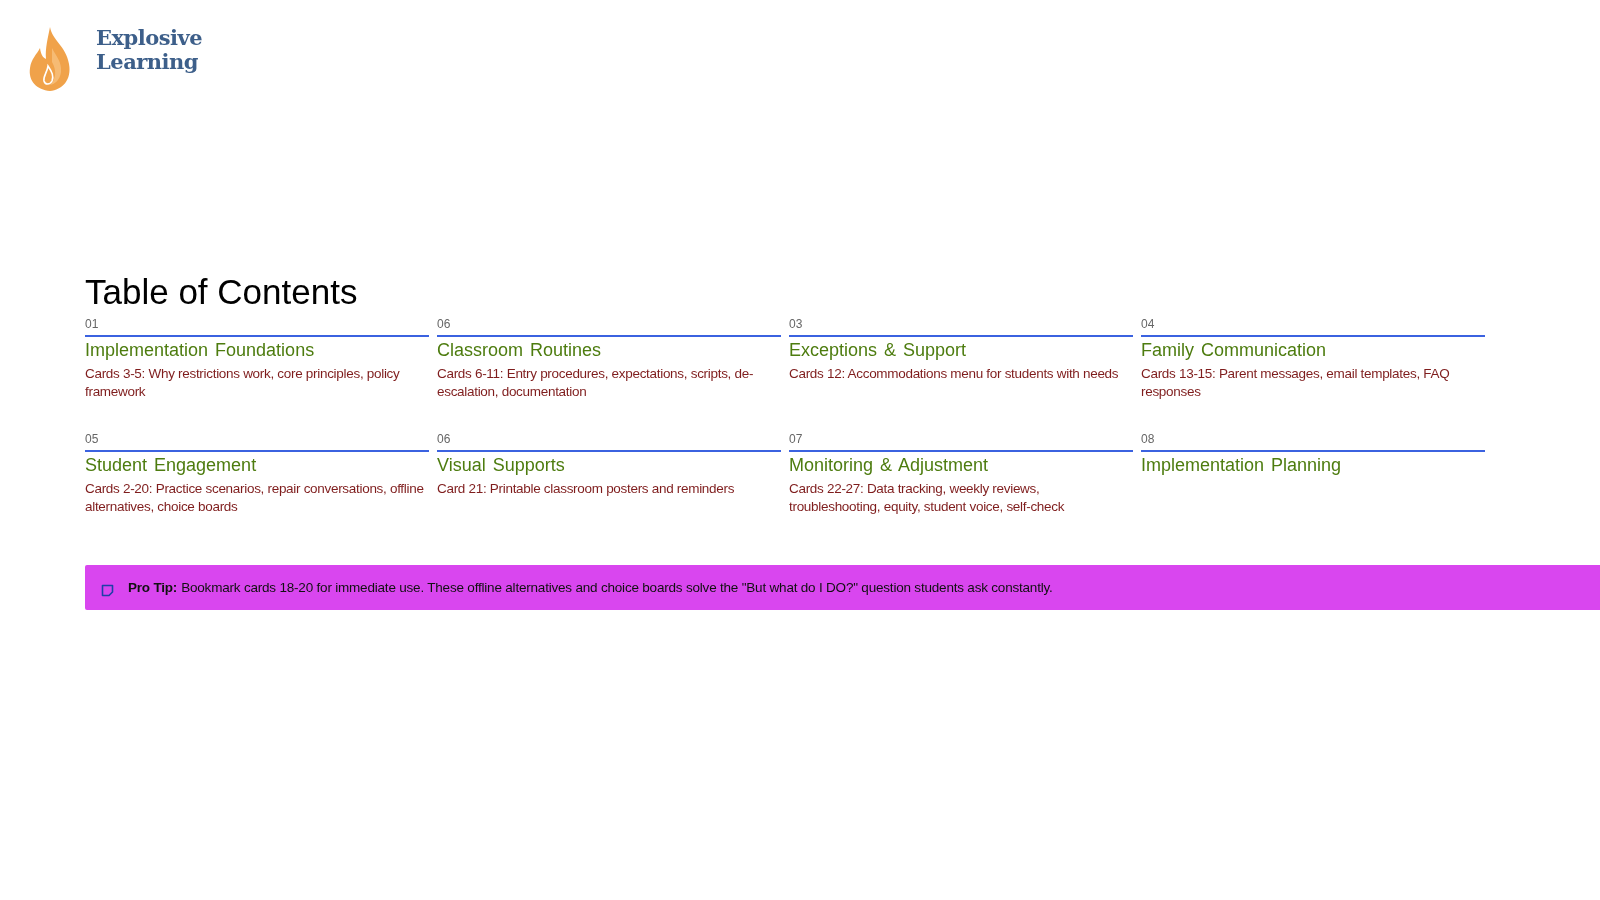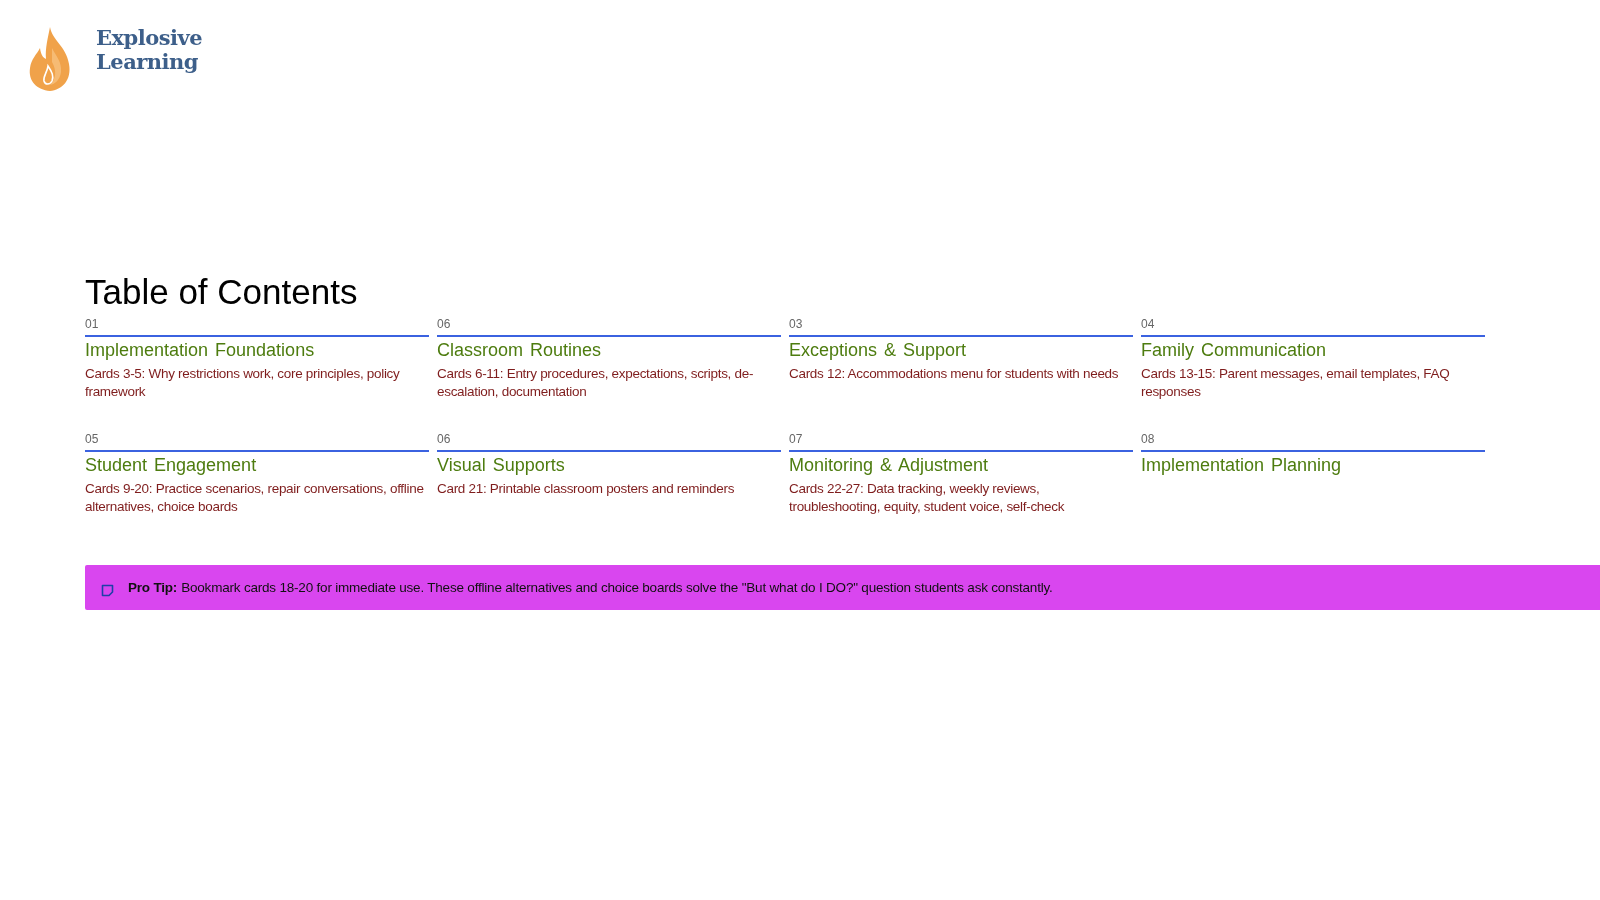--- a/index.html
+++ b/index.html
@@ -63,21 +63,21 @@
   <div class="entry">
     <div class="entry-num">04</div>
     <div class="entry-rule"></div>
     <div class="entry-title">Family Communication</div>
     <div class="entry-desc">Cards 13-15: Parent messages, email templates, FAQ responses</div>
   </div>
   <div class="entry">
     <div class="entry-num">05</div>
     <div class="entry-rule"></div>
     <div class="entry-title">Student  Engagement</div>
-    <div class="entry-desc">Cards 9-20: Practice scenarios, repair conversations, offline alternatives, choice boards</div>
+    <div class="entry-desc">Cards 2-20: Practice scenarios, repair conversations, offline alternatives, choice boards</div>
   </div>
   <div class="entry">
     <div class="entry-num">06</div>
     <div class="entry-rule"></div>
     <div class="entry-title">Visual Supports</div>
     <div class="entry-desc">Card 21: Printable classroom posters and reminders</div>
   </div>
   <div class="entry">
     <div class="entry-num">07</div>
     <div class="entry-rule"></div>

